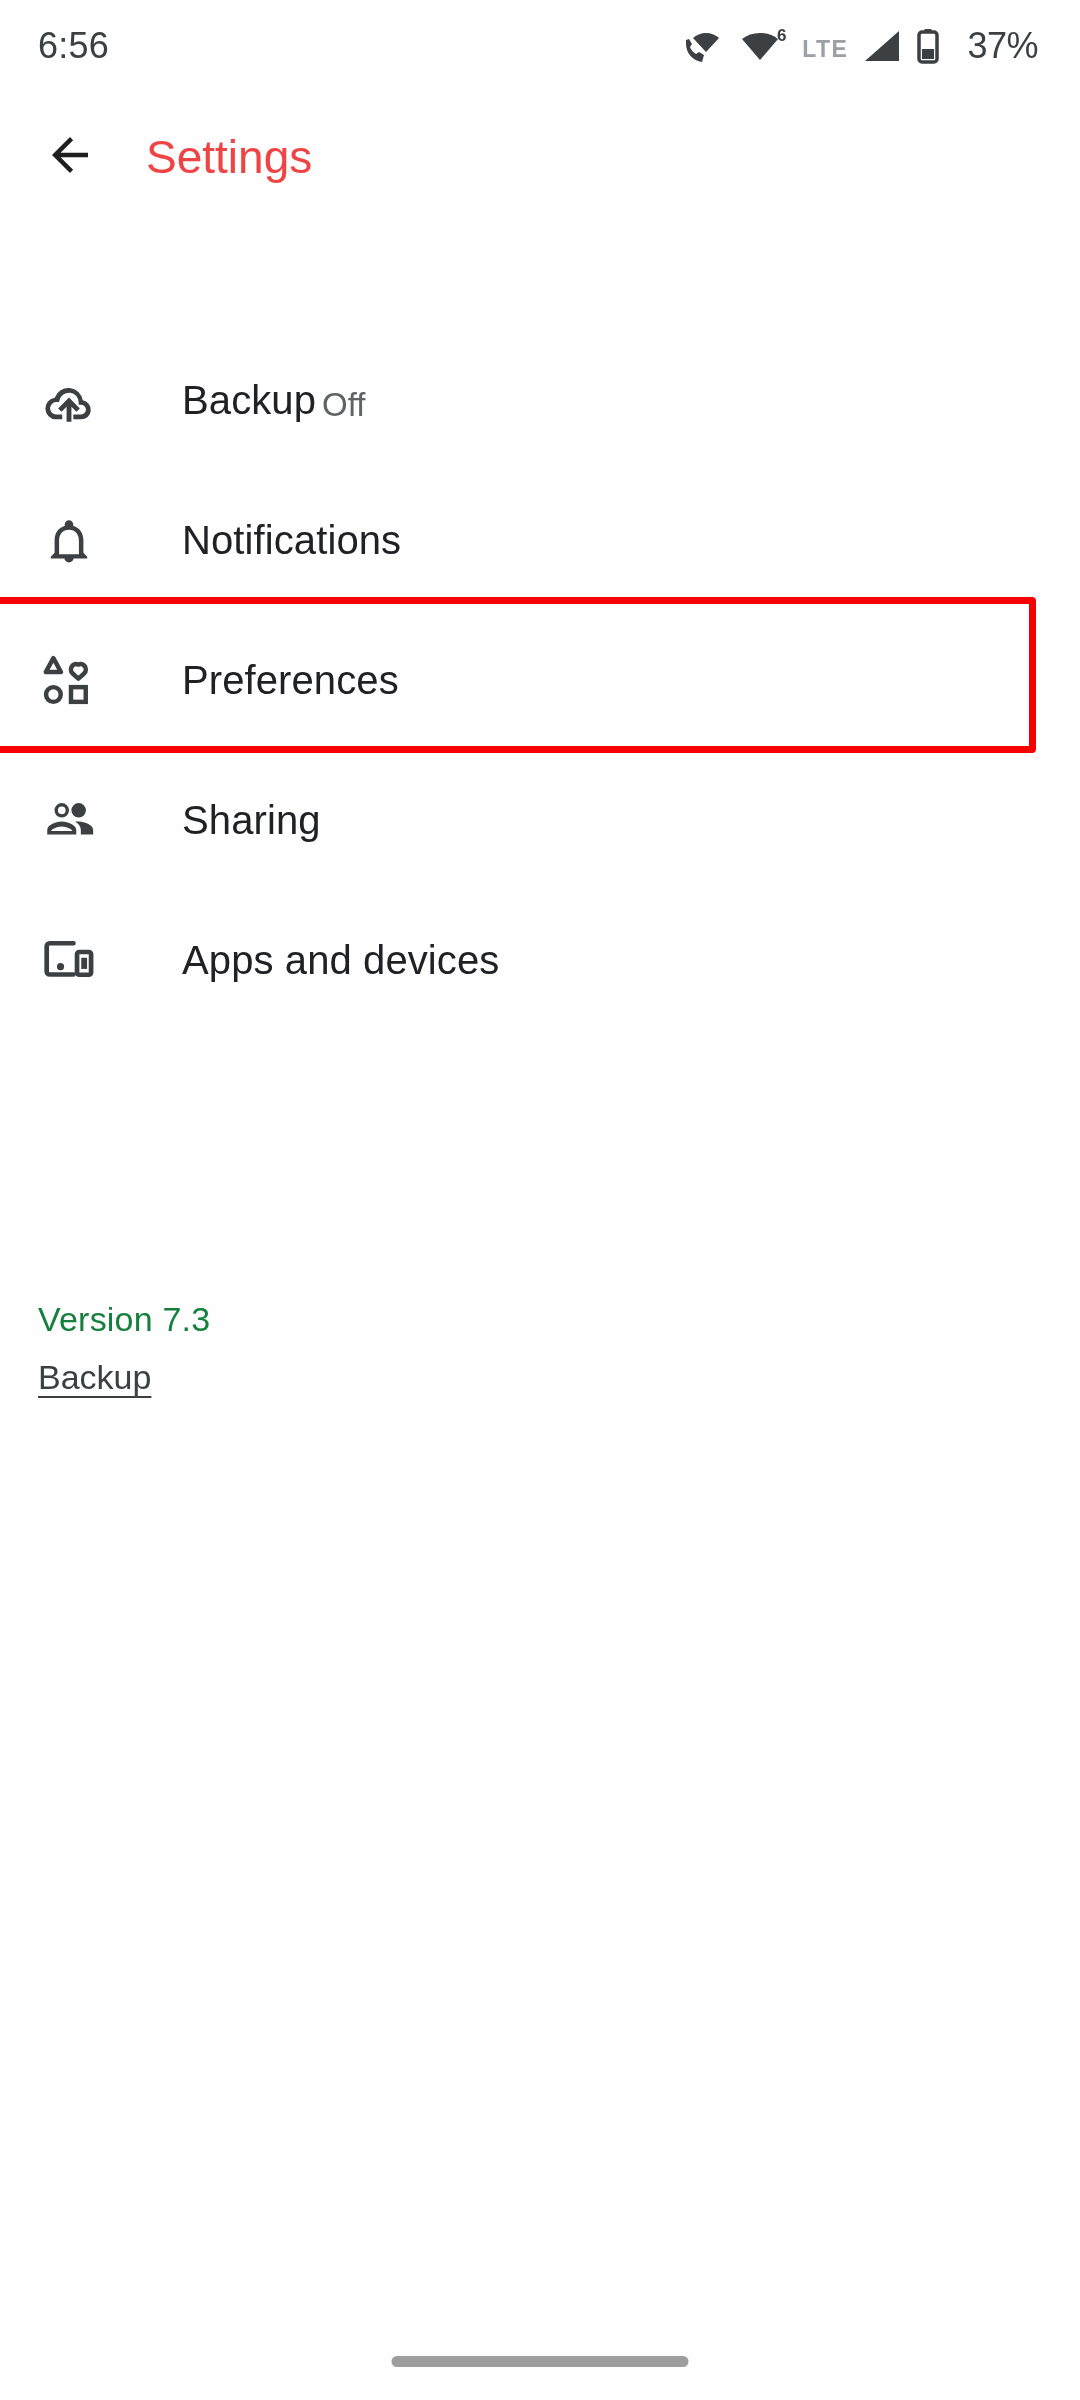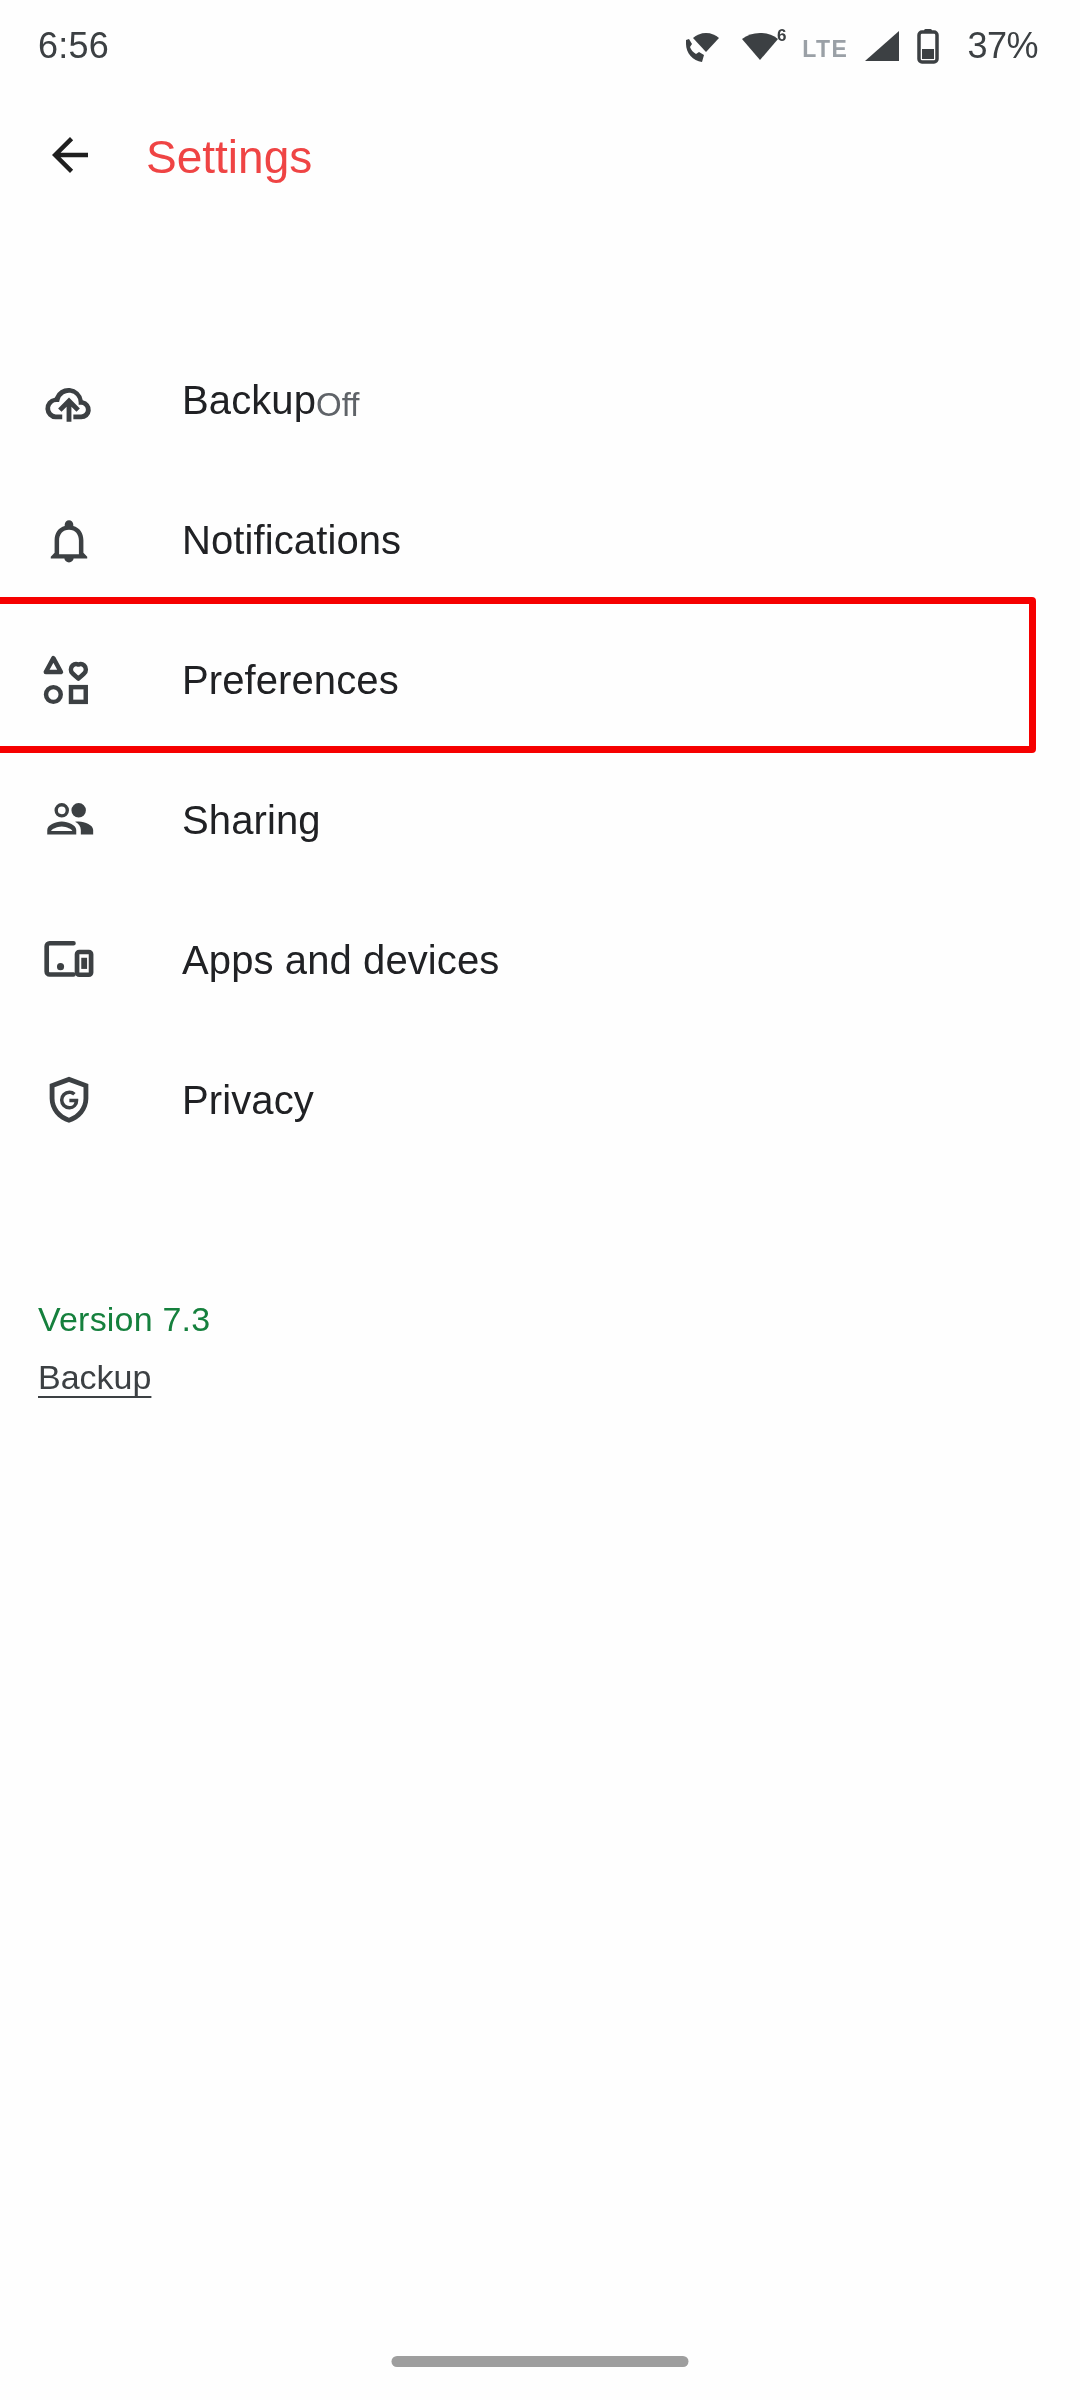--- a/index.html
+++ b/index.html
@@ -45,21 +45,21 @@
     position:relative; display:flex; align-items:center;
     height:140px; padding-left:38px;
   }
   .row-icon {
     width:62px; min-width:62px; height:62px;
     display:flex; align-items:center; justify-content:center;
   }
   .row-icon svg { display:block; }
   .row-text { margin-left:82px; display:flex; flex-direction:row; justify-content:center;align-items:center; }
   .row-label { font-size:40px; color:#202124; line-height:1.16; letter-spacing:.1px; }
-  .row-sub { font-size:33px; color:#5f6368; line-height:1.2; margin-top:9px; }
+  .row-sub { font-size:33px; color:#5f6368; line-height:1.2; margin-top:9px;margin-left:6px; }
 
   
   .row.highlighted::after {
     content:""; position:absolute;
     left:-26px; top:-13px; width:1048px; height:142px;
     border:7px solid #f60000; border-radius:4px;
     pointer-events:none;
   }
 
   
@@ -192,31 +192,20 @@
           <circle cx="9.2" cy="16" r="1.6" fill="#3c4043"></circle>
           <rect x="16.6" y="9.4" width="6.3" height="10.2" rx="1" fill="none" stroke="#3c4043" stroke-width="2.1"></rect>
           <rect x="18.5" y="12" width="2.6" height="5" fill="#3c4043"></rect>
         </svg>
       </div>
       <div class="row-text">
         <span class="row-label">Apps and devices</span>
       </div>
     </div>
 
-    <div class="row">
-      <div class="row-icon">
-        <svg width="58" height="58" viewBox="0 0 24 24">
-          <path d="M12 2.4 4 5.4v6c0 4.6 3.4 8.8 8 10 4.6-1.2 8-5.4 8-10v-6l-8-3zm0 2.1 6 2.25v4.65c0 3.5-2.5 6.8-6 7.9-3.5-1.1-6-4.4-6-7.9V6.75l6-2.25z" fill="#3c4043"></path>
-          <path d="M12.15 8.1a3.9 3.9 0 1 0 0 7.8 3.6 3.6 0 0 0 3.7-3.75c0-.25-.02-.45-.06-.65h-3.64v1.45h2.1a1.9 1.9 0 0 1-2.1 1.5 2.45 2.45 0 1 1 0-4.9c.6 0 1.15.22 1.55.6l1.05-1.05a3.85 3.85 0 0 0-2.6-1z" fill="#3c4043"></path>
-        </svg>
-      </div>
-      <div class="row-text">
-        <span class="row-label">Privacy</span>
-      </div>
-    </div>
 
   </div>
 
   <div class="footer">
     <div class="version">Version 7.3</div>
     <a class="about" href="#">Backup</a>
   </div>
 
   <div class="gesture-bar"></div>
 

